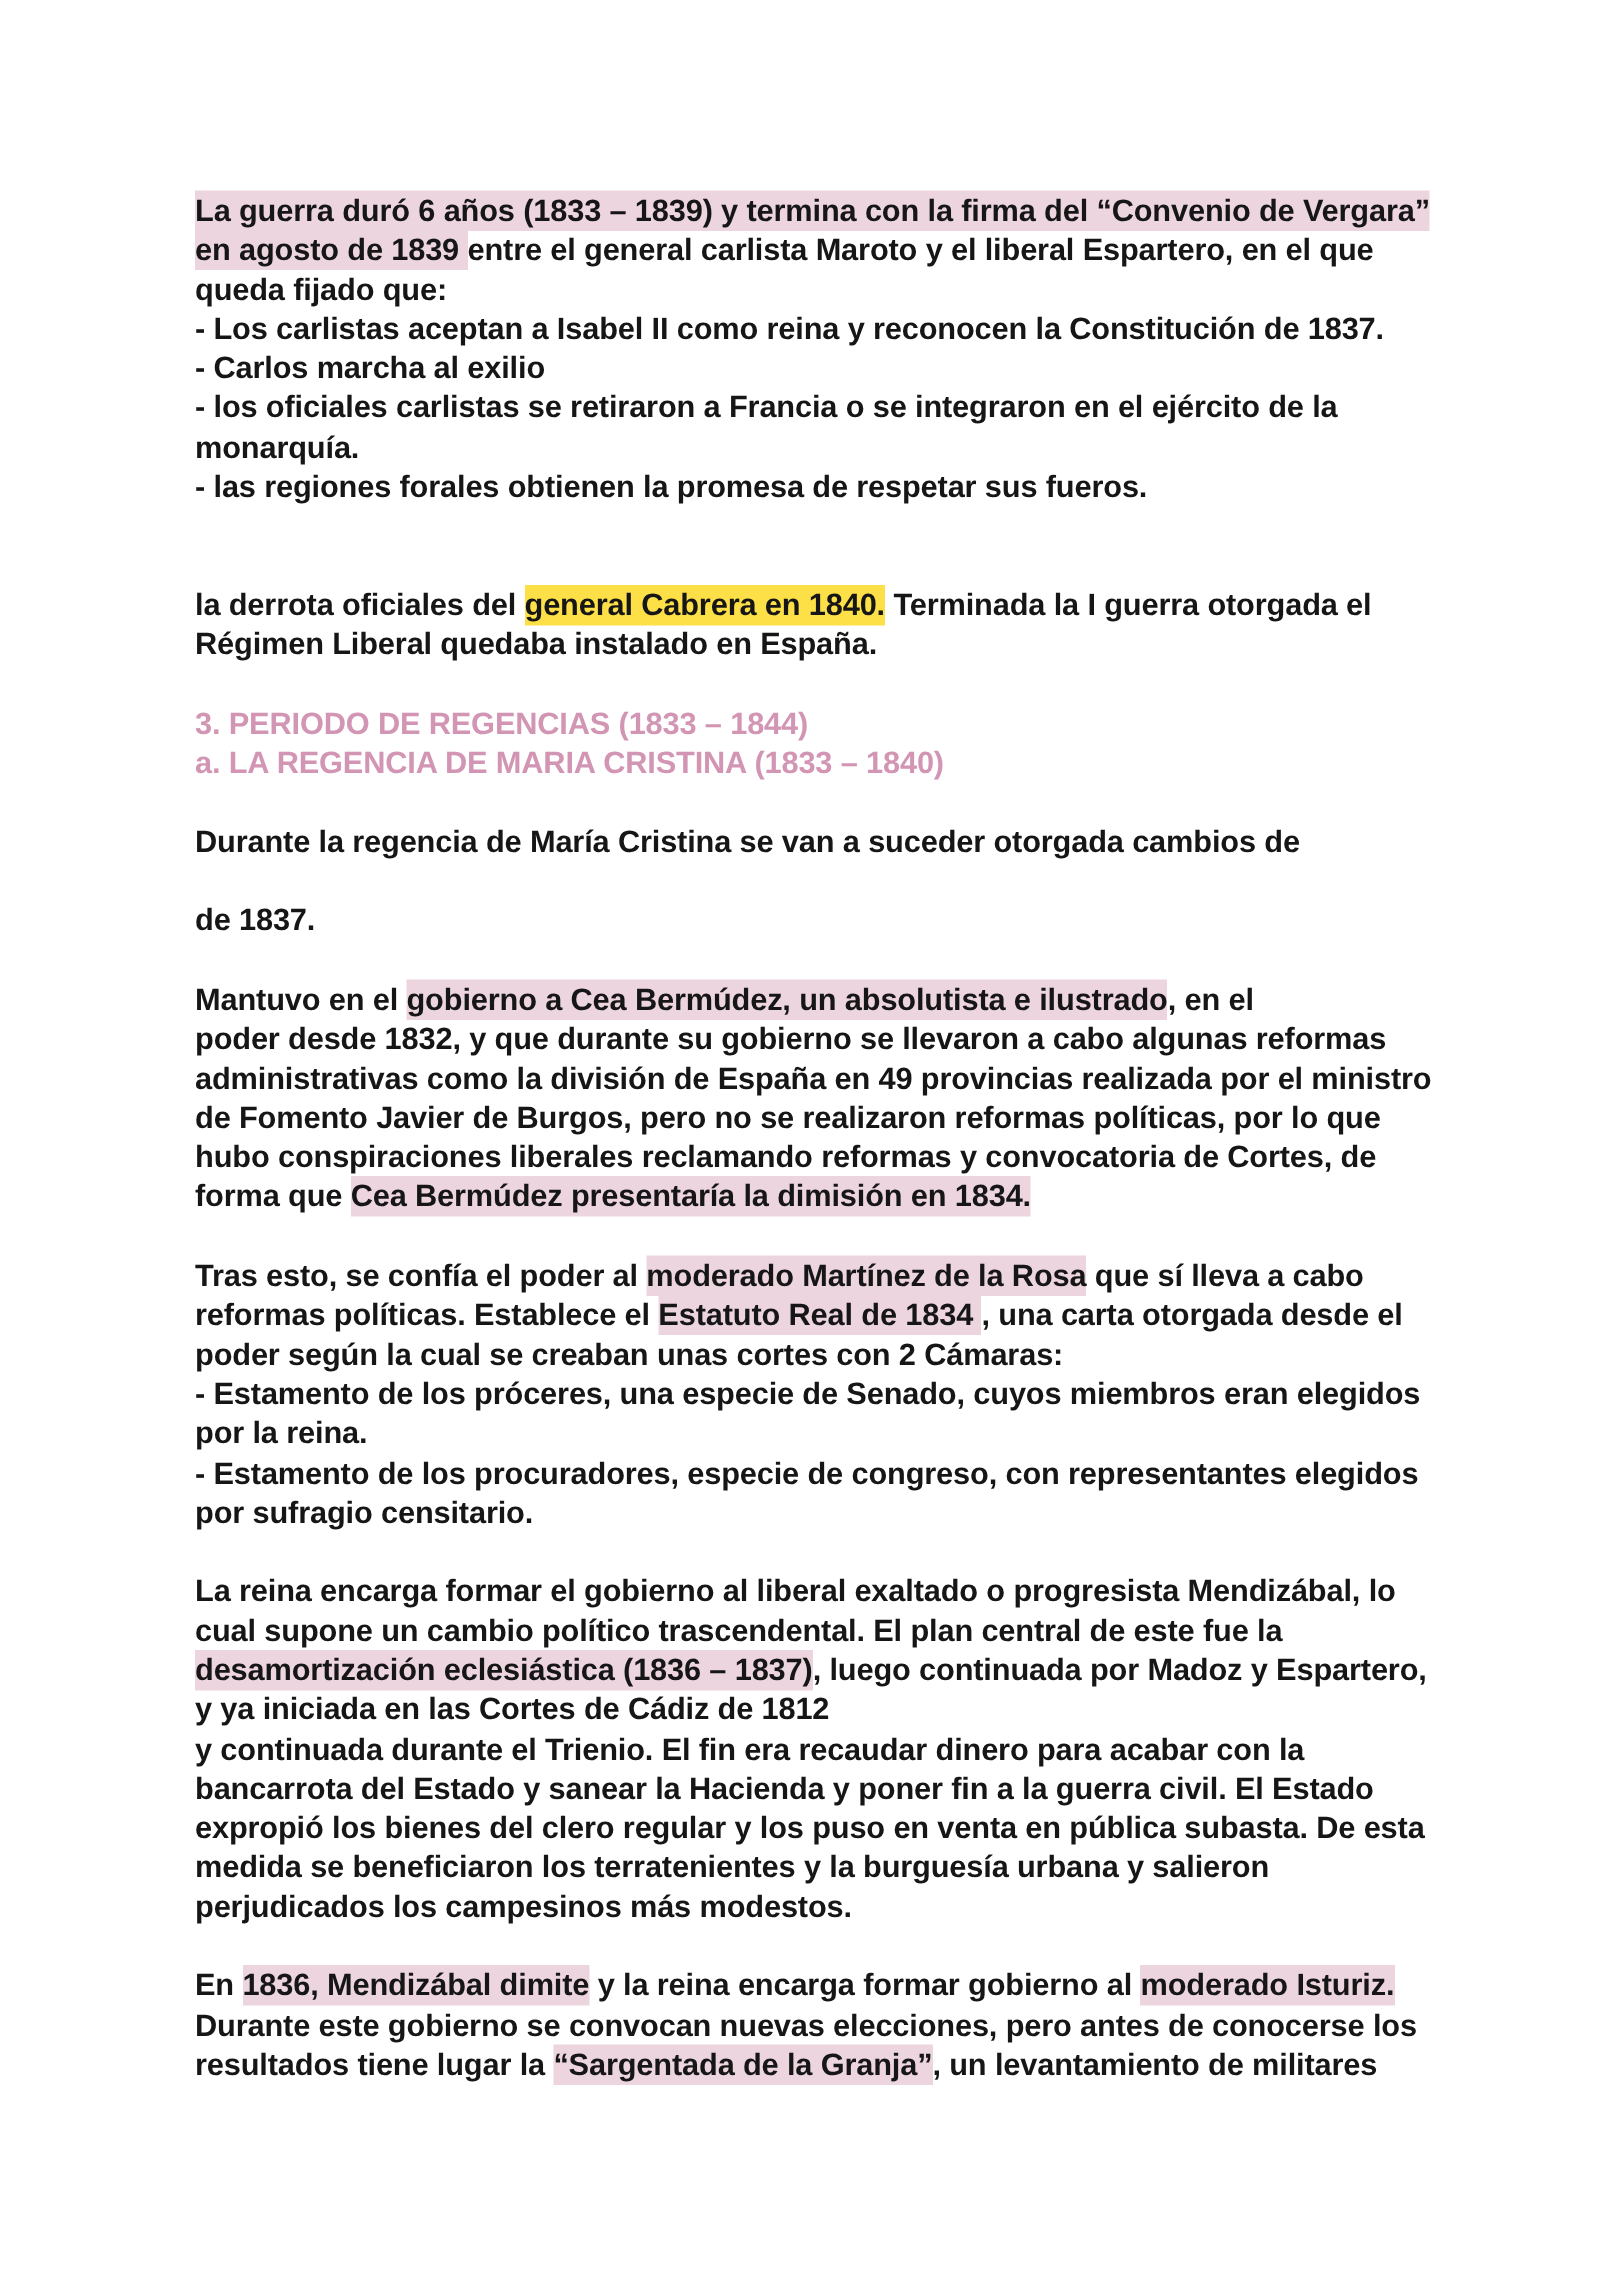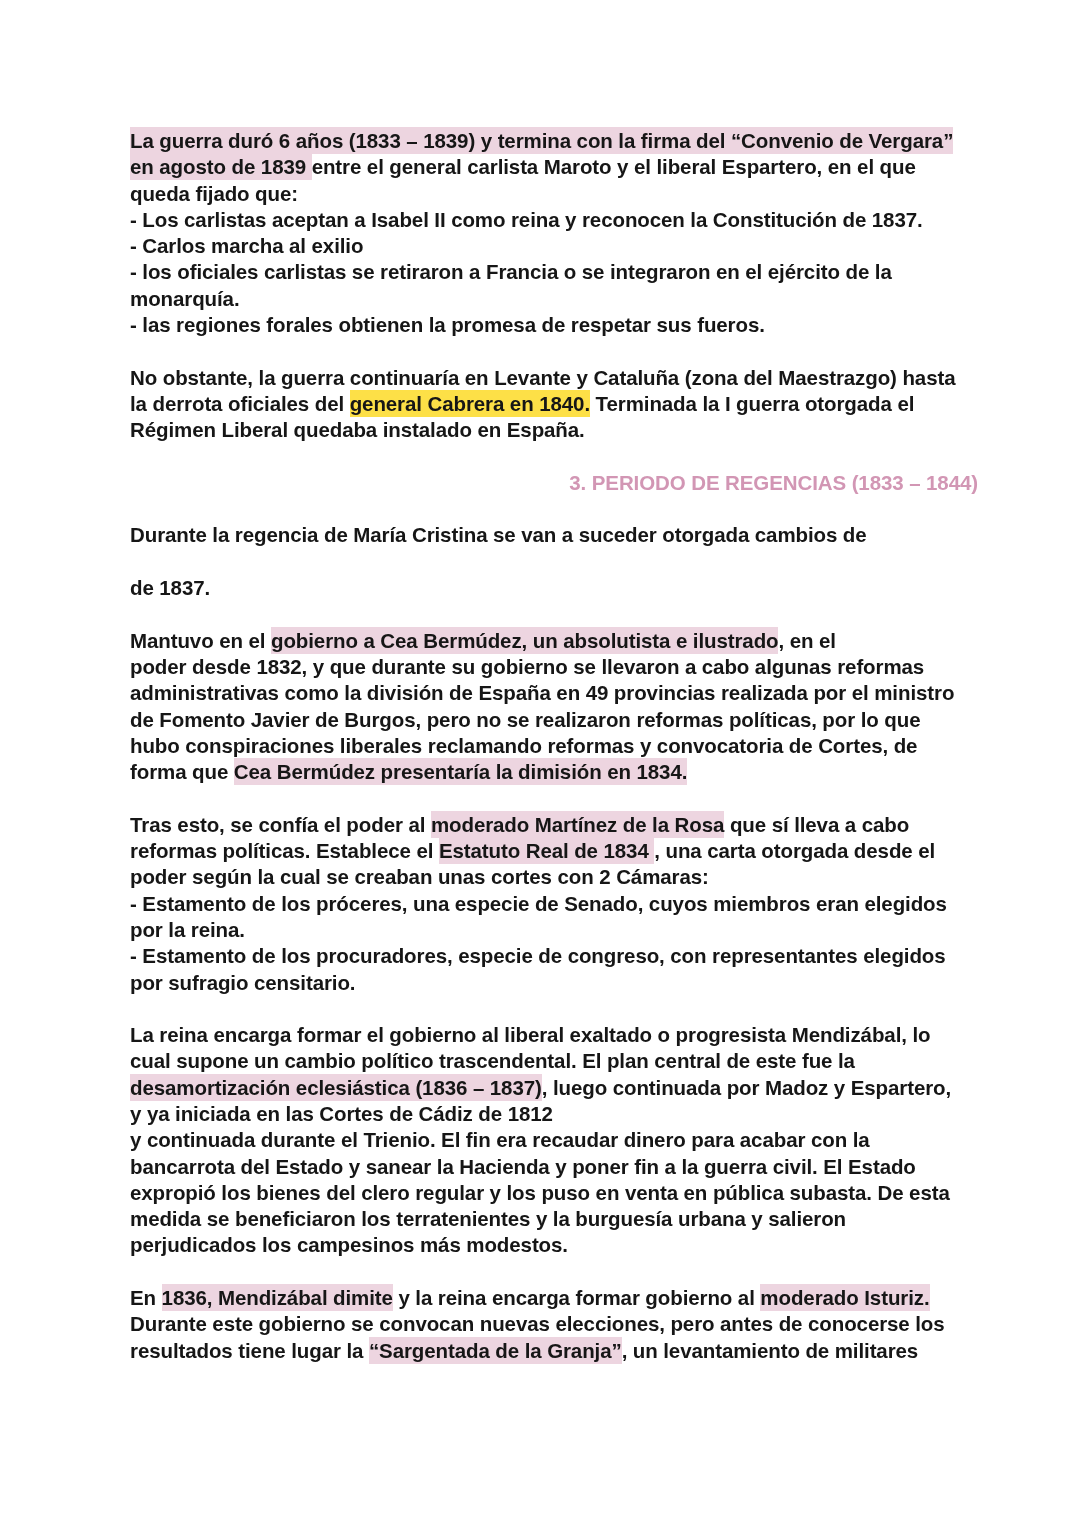--- a/index.html
+++ b/index.html
@@ -26,36 +26,36 @@
   .para, .heading {
     margin: 0 0 26.3px 0;
     font-size: 20.5px;
     font-weight: 700;
     line-height: 26.3px;
     color: #161616;
     letter-spacing: -0.1px;
     white-space: nowrap;
   }
   .heading {
-    text-align: right;
+    text-align: left;
     color: #d296b4;
     margin-top: 18px;
   }
   .hl {
     background: #edd5e0;
     padding: 2px 0;
   }
 </style>
 </head>
 <body>
 
 <div class="doc-page">
   <div class="doc-content">
       <p class="para"><span class="hl" style="background: rgb(237, 213, 224);">La guerra duró 6 años (1833 – 1839) y termina con la firma del “Convenio de Vergara”</span><br><span class="hl" style="background: rgb(237, 213, 224);">en agosto de 1839 </span><span>entre el general carlista Maroto y el liberal Espartero, en el que</span><br><span>queda fijado que:</span><br><span>- Los carlistas aceptan a Isabel II como reina y reconocen la Constitución de 1837.</span><br><span>- Carlos marcha al exilio</span><br><span>- los oficiales carlistas se retiraron a Francia o se integraron en el ejército de la</span><br><span>monarquía.</span><br><span>- las regiones forales obtienen la promesa de respetar sus fueros.</span></p>
-      <p class="para"><span>No obstante, la guerra continuaría en Levante y Cataluña (zona del Maestrazgo) hasta</span><br><span>la derrota oficiales del </span><span class="hl" style="background: #fde047;">general Cabrera en 1840.</span><span> Terminada la I guerra otorgada el</span><br><span>Régimen Liberal quedaba instalado en España.</span></p>
-      <p class="heading" style="color: rgb(210, 150, 180);"><span>3. PERIODO DE REGENCIAS (1833 – 1844)</span><br></p>
+      <p class="para"><br><span>la derrota oficiales del </span><span class="hl" style="background: #fde047;">general Cabrera en 1840.</span><span> Terminada la I guerra otorgada el</span><br><span>Régimen Liberal quedaba instalado en España.</span></p>
+      <p class="heading" style="color: rgb(210, 150, 180);"><span>3. PERIODO DE REGENCIAS (1833 – 1844)</span><br><span>a. LA REGENCIA DE MARIA CRISTINA (1833 – 1840)</span></p>
       <p class="para"><span>Durante la regencia de María Cristina se van a suceder otorgada cambios de</span><br><br><span>de 1837.</span></p>
       <p class="para"><span>Mantuvo en el </span><span class="hl" style="background: rgb(237, 213, 224);">gobierno a Cea Bermúdez, un absolutista e ilustrado</span><span>, en el</span><br><span>poder desde 1832, y que durante su gobierno se llevaron a cabo algunas reformas</span><br><span>administrativas como la división de España en 49 provincias realizada por el ministro</span><br><span>de Fomento Javier de Burgos, pero no se realizaron reformas políticas, por lo que</span><br><span>hubo conspiraciones liberales reclamando reformas y convocatoria de Cortes, de</span><br><span>forma que </span><span class="hl" style="background: rgb(237, 213, 224);">Cea Bermúdez presentaría la dimisión en 1834.</span></p>
       <p class="para"><span>Tras esto, se confía el poder al </span><span class="hl" style="background: rgb(237, 213, 224);">moderado Martínez de la Rosa</span><span> que sí lleva a cabo</span><br><span>reformas políticas. Establece el </span><span class="hl" style="background: rgb(237, 213, 224);">Estatuto Real de 1834 </span><span>, una carta otorgada desde el</span><br><span>poder según la cual se creaban unas cortes con 2 Cámaras:</span><br><span>- Estamento de los próceres, una especie de Senado, cuyos miembros eran elegidos</span><br><span>por la reina.</span><br><span>- Estamento de los procuradores, especie de congreso, con representantes elegidos</span><br><span>por sufragio censitario.</span></p>
       <p class="para"><span>La reina encarga formar el gobierno al liberal exaltado o progresista Mendizábal, lo</span><br><span>cual supone un cambio político trascendental. El plan central de este fue la</span><br><span class="hl" style="background: rgb(237, 213, 224);">desamortización eclesiástica (1836 – 1837)</span><span>, luego continuada por Madoz y Espartero,</span><br><span>y ya iniciada en las Cortes de Cádiz de 1812</span><br><span>y continuada durante el Trienio. El fin era recaudar dinero para acabar con la</span><br><span>bancarrota del Estado y sanear la Hacienda y poner fin a la guerra civil. El Estado</span><br><span>expropió los bienes del clero regular y los puso en venta en pública subasta. De esta</span><br><span>medida se beneficiaron los terratenientes y la burguesía urbana y salieron</span><br><span>perjudicados los campesinos más modestos.</span></p>
       <p class="para"><span>En </span><span class="hl" style="background: rgb(237, 213, 224);">1836, Mendizábal dimite</span><span> y la reina encarga formar gobierno al </span><span class="hl" style="background: rgb(237, 213, 224);">moderado Isturiz.</span><br><span>Durante este gobierno se convocan nuevas elecciones, pero antes de conocerse los</span><br><span>resultados tiene lugar la </span><span class="hl" style="background: rgb(237, 213, 224);">“Sargentada de la Granja”</span><span>, un levantamiento de militares</span></p>
     </div>
 </div>
 
 </body></html>

